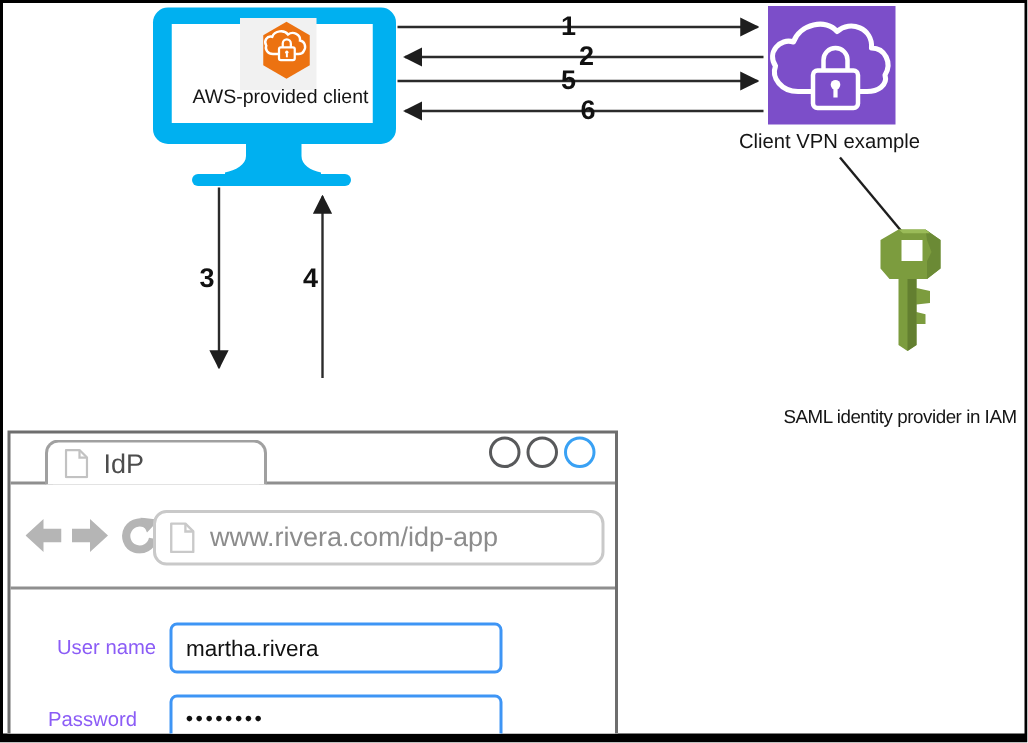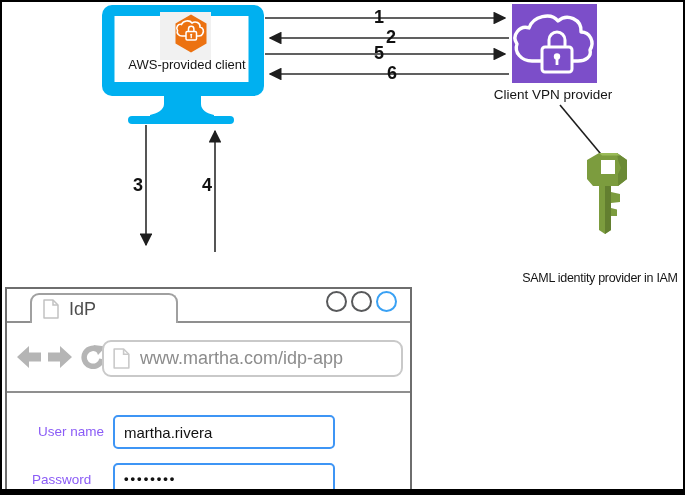--- a/index.html
+++ b/index.html
@@ -109,21 +109,21 @@
       <line x1="263" y1="16" x2="503" y2="16" marker-end="url(#ah)"></line>
       <line x1="507" y1="36" x2="268" y2="36" marker-end="url(#ah)"></line>
       <line x1="263" y1="52" x2="503" y2="52" marker-end="url(#ah)"></line>
       <line x1="507" y1="72" x2="268" y2="72" marker-end="url(#ah)"></line>
       <line x1="144" y1="123" x2="144" y2="243" marker-end="url(#ah)"></line>
       <line x1="213" y1="250" x2="213" y2="129" marker-end="url(#ah)"></line>
     </g>
   </svg>
 
   <div class="diagram-label" style="left:185px; top:62px;">AWS-provided client</div>
-  <div class="diagram-label" style="left:551px; top:92px; font-size:13.5px;">Client VPN provider</div>
+  <div class="diagram-label" style="left:551px; top:92px; font-size:13.5px;">Client VPN example</div>
   <div class="diagram-label" style="left:598px; top:240px; font-size:12.5px; letter-spacing:-0.3px;margin-top:36px;">SAML identity provider in IAM</div>
 
   <div class="step-num" style="left:377px; top:15px;">1</div>
   <div class="step-num" style="left:389px; top:35px;">2</div>
   <div class="step-num" style="left:377px; top:51px;">5</div>
   <div class="step-num" style="left:390px; top:71px;">6</div>
   <div class="step-num" style="left:136px; top:183px;">3</div>
   <div class="step-num" style="left:205px; top:183px;">4</div>
 
   <div class="browser">
@@ -158,21 +158,21 @@
         <svg width="27" height="24" viewBox="0 0 27 24">
           <path d="M20,5.5 A9,9 0 1 0 23,14" fill="none" stroke="#b5b5b5" stroke-width="5.5"></path>
           <polygon points="14.5,0 27,1.5 19,10" fill="#b5b5b5"></polygon>
         </svg>
       </span>
       <div class="address-bar">
         <svg width="17" height="21" viewBox="0 0 16 20">
           <path d="M1,1 h9 l5,5 v13 h-14 z" fill="#ffffff" stroke="#c9c9c9" stroke-width="1.5" stroke-linejoin="round"></path>
           <path d="M10,1 v5 h5" fill="none" stroke="#c9c9c9" stroke-width="1.5"></path>
         </svg>
-        <span class="address-url">www.martha.com/idp-app</span>
+        <span class="address-url">www.rivera.com/idp-app</span>
       </div>
     </div>
 
     <div class="form-label" style="left:31px; top:135px;">User name</div>
     <input id="username-input" class="form-input" type="text" value="martha.rivera" style="">
 
     <div class="form-label" style="left:25px; top:183px;">Password</div>
     <input id="password-input" class="form-input" type="text" value="••••••••" style="">
   </div>
 

